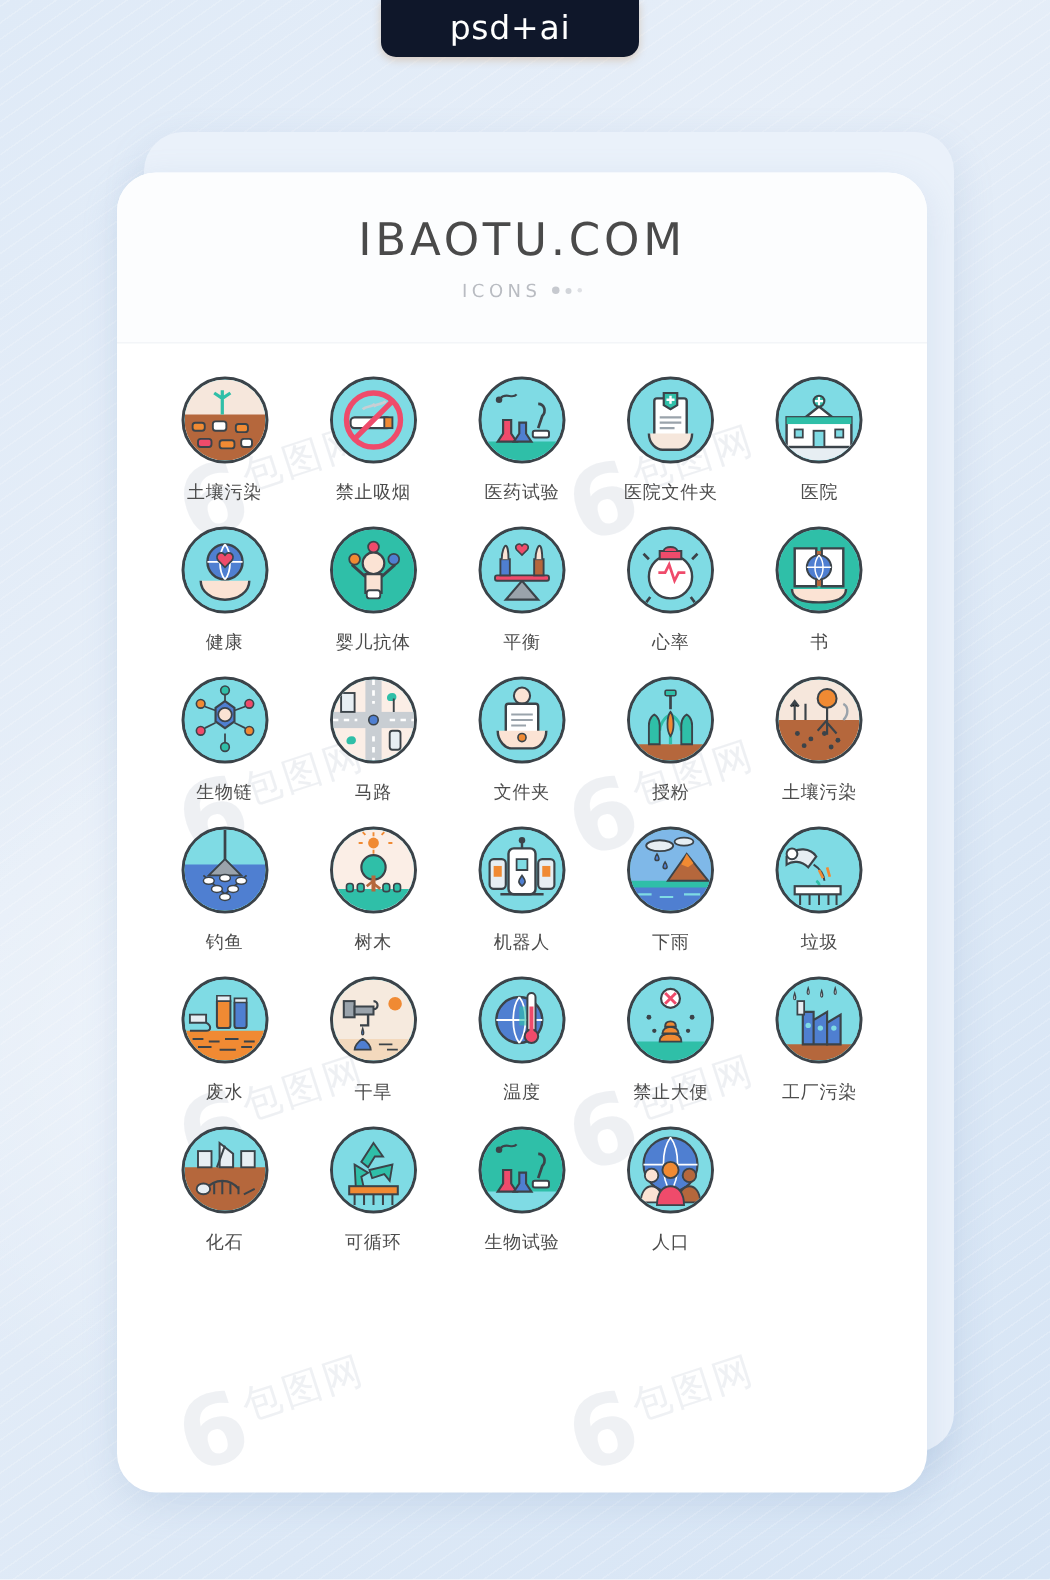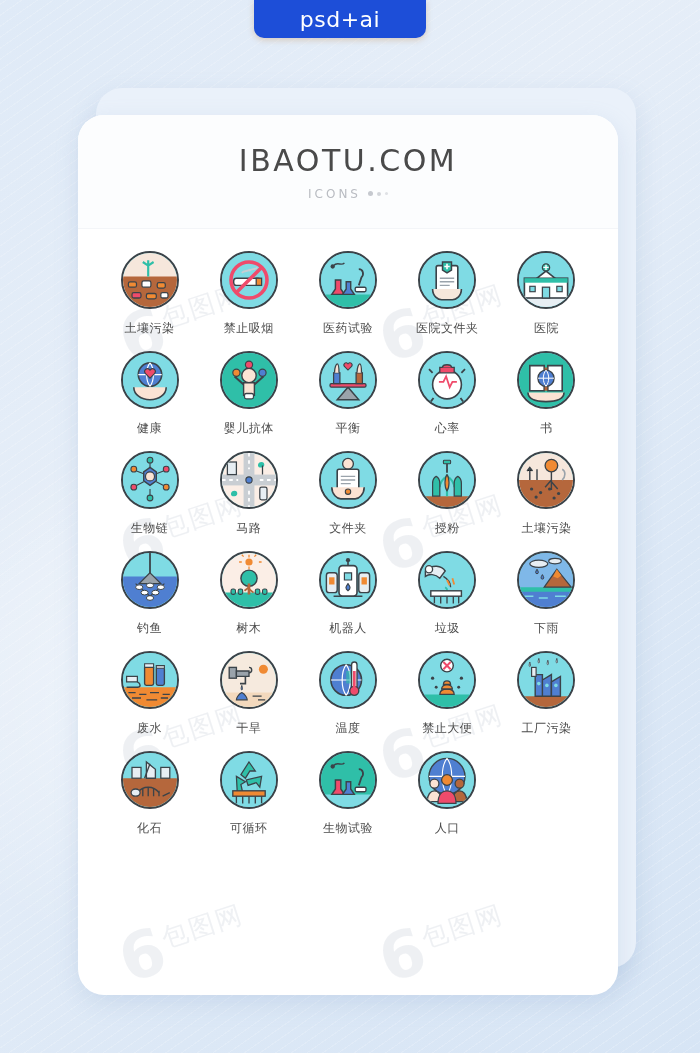--- a/index.html
+++ b/index.html
@@ -20,21 +20,21 @@
   .bg-glow{
     position:absolute; left:-120px; top:420px; width:560px; height:560px;
     border-radius:50%;
     background:radial-gradient(circle at 50% 50%, rgba(255,255,255,0.45), rgba(255,255,255,0) 65%);
     pointer-events:none;
   }
 
   
   .badge{
     position:absolute; left:254px; top:0; width:172px; height:38px;
-    background:#1d4ed8; border-radius:0 0 10px 10px;
+    background:#0f172a; border-radius:0 0 10px 10px;
     color:#fff; font-size:22px; letter-spacing:.5px;
     display:flex; align-items:center; justify-content:center;
     box-shadow:0 2px 6px rgba(180,100,20,.25);
     z-index:6;
   }
 
   
   .card-back{
     position:absolute; left:96px; top:88px; width:540px; height:880px;
     background:#eaf1fa; border-radius:26px;
@@ -431,55 +431,55 @@
             <circle cx="30" cy="8" r="2.4" fill="#3b4349"></circle>
           <path d="M14 48h32" stroke="#3b4349" stroke-width="1.8"></path>
         </svg>
       </div>
       <div class="lbl">机器人</div>
     </div>
 
     <div class="cell">
       <div class="ico">
         <svg viewBox="0 0 60 60">
-            <rect width="60" height="60" fill="#7fdbe4"></rect>
-          <path d="M6 20c8-8 18-6 22 0l-6 8c-5-5-12-5-16-2z" fill="#e7eef3" stroke="#3b4349" stroke-width="1.6"></path>
-          <circle cx="10" cy="18" r="4" fill="#fff" stroke="#3b4349" stroke-width="1.5"></circle>
-          <path d="M26 26c5 3 8 8 8 12" stroke="#3b4349" stroke-width="1.5" fill="none"></path>
-          <path d="M30 30l3 6M36 28l2 7" stroke="#f08a33" stroke-width="2"></path>
-          <path d="M28 38c3 2 3 6 0 6" stroke="#2fbfa8" stroke-width="2" fill="none"></path>
-          <rect x="12" y="42" width="34" height="6" fill="#fff" stroke="#3b4349" stroke-width="1.6"></rect>
-          <path d="M16 48v8M23 48v8M30 48v8M37 48v8M43 48v8" stroke="#3b4349" stroke-width="1.5"></path>
-        </svg>
-      </div>
-      <div class="lbl">垃圾</div>
-    </div>
-
-    <div class="cell">
-      <div class="ico">
-        <svg viewBox="0 0 60 60">
             <rect width="60" height="60" fill="#7fb8e8"></rect>
           <path d="M0 40h60v20H0z" fill="#4f7fd1"></path>
           <path d="M0 38h60v5H0z" fill="#2fbfa8"></path>
           <path d="M28 38 42 18l16 20z" fill="#b5673c" stroke="#3b4349" stroke-width="1.4"></path>
           <path d="M38 26l4-8 5 7-4 3z" fill="#f08a33"></path>
           <ellipse cx="22" cy="12" rx="10" ry="4" fill="#e7eef3" stroke="#3b4349" stroke-width="1.4"></ellipse>
           <ellipse cx="40" cy="9" rx="7" ry="3" fill="#e7eef3" stroke="#3b4349" stroke-width="1.3"></ellipse>
           <path d="M20 18c2 3 2 5 0 5s-2-2 0-5z" fill="#4f7fd1" stroke="#3b4349" stroke-width="1.1"></path>
           <path d="M26 24c2 3 2 5 0 5s-2-2 0-5z" fill="#4f7fd1" stroke="#3b4349" stroke-width="1.1"></path>
           <path d="M6 48h10M22 50h10M40 48h12" stroke="#7fdbe4" stroke-width="1.6"></path>
         </svg>
       </div>
       <div class="lbl">下雨</div>
     </div>
 
     <div class="cell">
       <div class="ico">
         <svg viewBox="0 0 60 60">
             <rect width="60" height="60" fill="#7fdbe4"></rect>
+          <path d="M6 20c8-8 18-6 22 0l-6 8c-5-5-12-5-16-2z" fill="#e7eef3" stroke="#3b4349" stroke-width="1.6"></path>
+          <circle cx="10" cy="18" r="4" fill="#fff" stroke="#3b4349" stroke-width="1.5"></circle>
+          <path d="M26 26c5 3 8 8 8 12" stroke="#3b4349" stroke-width="1.5" fill="none"></path>
+          <path d="M30 30l3 6M36 28l2 7" stroke="#f08a33" stroke-width="2"></path>
+          <path d="M28 38c3 2 3 6 0 6" stroke="#2fbfa8" stroke-width="2" fill="none"></path>
+          <rect x="12" y="42" width="34" height="6" fill="#fff" stroke="#3b4349" stroke-width="1.6"></rect>
+          <path d="M16 48v8M23 48v8M30 48v8M37 48v8M43 48v8" stroke="#3b4349" stroke-width="1.5"></path>
+        </svg>
+      </div>
+      <div class="lbl">垃圾</div>
+    </div>
+
+    <div class="cell">
+      <div class="ico">
+        <svg viewBox="0 0 60 60">
+            <rect width="60" height="60" fill="#7fdbe4"></rect>
           <path d="M0 38h60v22H0z" fill="#f08a33"></path>
           <rect x="24" y="14" width="10" height="22" rx="2" fill="#f08a33" stroke="#3b4349" stroke-width="1.5"></rect>
           <rect x="37" y="16" width="9" height="20" rx="2" fill="#4f7fd1" stroke="#3b4349" stroke-width="1.5"></rect>
           <path d="M24 12h10v4H24zM37 14h9v3h-9z" fill="#e7eef3" stroke="#3b4349" stroke-width="1.2"></path>
           <path d="M4 26h12v6H4z" fill="#e7eef3" stroke="#3b4349" stroke-width="1.4"></path>
           <path d="M16 32c4 2 4 6 0 6H4" stroke="#3b4349" stroke-width="1.5" fill="none"></path>
           <path d="M6 44h8M18 46h8M30 44h10M44 46h8" stroke="#3b4349" stroke-width="1.5"></path>
           <path d="M10 50h10M26 52h12M42 50h8" stroke="#3b4349" stroke-width="1.5"></path>
         </svg>
       </div>

